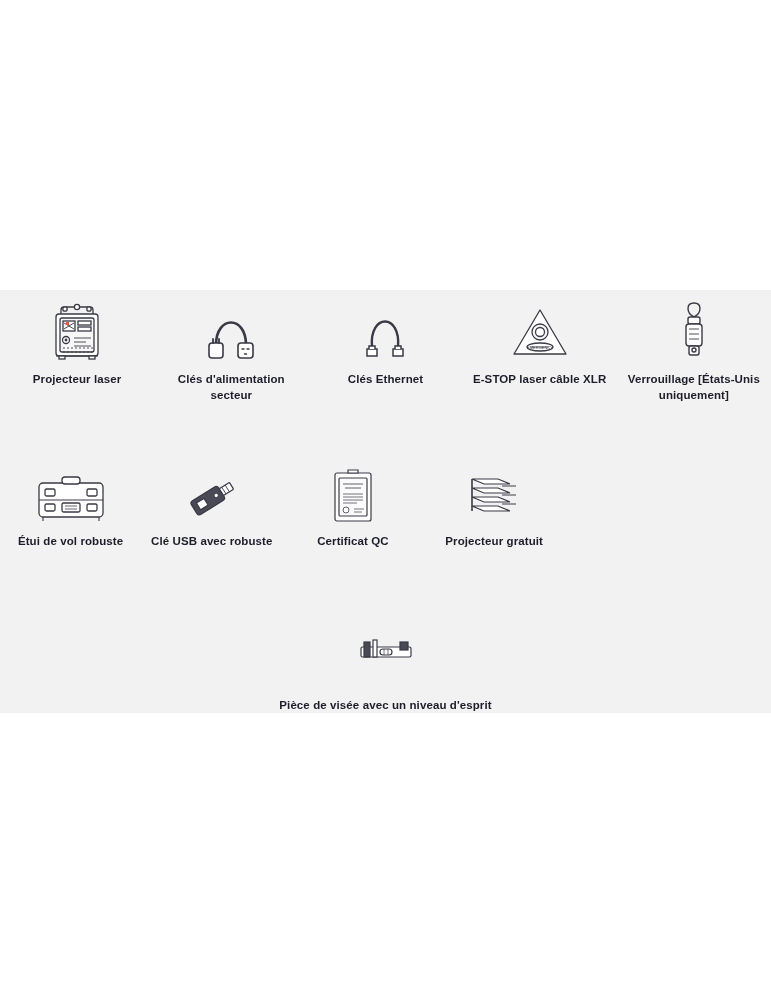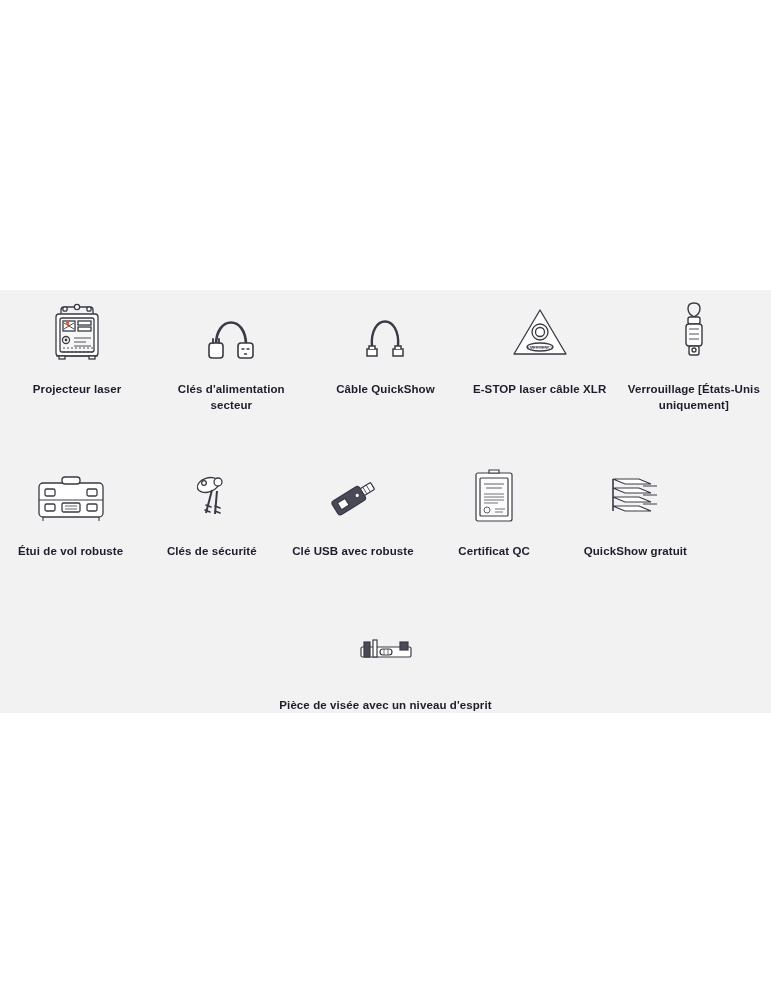--- a/index.html
+++ b/index.html
@@ -43,21 +43,20 @@
     justify-content: flex-start;
   }
 
   .art {
     display: flex;
     align-items: center;
     justify-content: center;
   }
 
   .caption {
-    margin-top: 10px;
     font-size: 11.5px;
     font-weight: bold;
     color: #1d1d2b;
     text-align: center;
     line-height: 1.35;
     letter-spacing: 0.1px;
     padding: 0 4px;
   }
 
   
@@ -167,21 +166,21 @@
         <svg width="62" height="68" viewBox="0 0 62 68">
           <g fill="none" stroke="#3a3a46" stroke-width="1.5">
             <path d="M18 48 C15 14, 47 14, 44 48" stroke-width="2.4" stroke-linecap="round"></path>
             <path d="M13 50 h10 v7 h-10 z" fill="#ffffff"></path>
             <path d="M15 50 v-3 h6 v3" fill="#ffffff"></path>
             <path d="M39 50 h10 v7 h-10 z" fill="#ffffff"></path>
             <path d="M41 50 v-3 h6 v3" fill="#ffffff"></path>
           </g>
         </svg>
       </div>
-      <div class="caption">Câble QuickShow</div>
+      <div class="caption">Clés Ethernet</div>
     </div>
 
     <div class="cell">
       <div class="art">
         <svg width="72" height="62" viewBox="0 0 72 62">
           <g fill="none" stroke="#3a3a46" stroke-width="1.3">
             <path d="M36 8 L62 52 H10 Z" fill="#ffffff" stroke-linejoin="round"></path>
             <circle cx="36" cy="30" r="8" fill="#f7f7f7"></circle>
             <circle cx="36" cy="30" r="4.5" fill="#ffffff"></circle>
             <ellipse cx="36" cy="45" rx="13" ry="4" fill="#ffffff"></ellipse>
@@ -226,36 +225,20 @@
             <rect x="58" y="35" width="10" height="7" rx="1.5"></rect>
             <rect x="33" y="34" width="18" height="9" rx="1.5"></rect>
             <path d="M36 37 h12 M36 40 h12" stroke-width="0.8"></path>
             <path d="M14 48 v4 M70 48 v4" stroke-width="1.1"></path>
           </g>
         </svg>
       </div>
       <div class="caption">Étui de vol robuste</div>
     </div>
 
-    <div class="cell">
-      <div class="art">
-        <svg width="56" height="58" viewBox="0 0 56 58">
-          <g fill="none" stroke="#3a3a46" stroke-width="1.3">
-            <ellipse cx="24" cy="16" rx="11" ry="7" fill="#ffffff" transform="rotate(-18 24 16)"></ellipse>
-            <circle cx="20" cy="14" r="2.3" fill="#ffffff"></circle>
-            <path d="M28 21 L22 44" stroke-width="2"></path>
-            <path d="M22 36 l5 2 M21 41 l5 2" stroke-width="1.6" stroke-linecap="round"></path>
-            <path d="M33 22 L31 45" stroke-width="2"></path>
-            <path d="M31 37 l5 2 M31 42 l5 2" stroke-width="1.6" stroke-linecap="round"></path>
-            <circle cx="34" cy="13" r="4" fill="#ffffff"></circle>
-          </g>
-        </svg>
-      </div>
-      <div class="caption">Clés de sécurité</div>
-    </div>
 
     <div class="cell">
       <div class="art">
         <svg width="66" height="60" viewBox="0 0 66 60">
           <g fill="none" stroke="#3a3a46" stroke-width="1.3">
             <g transform="rotate(-32 33 30)">
               <rect x="12" y="22" width="32" height="16" rx="3" fill="#4a4a56" stroke="#3a3a46"></rect>
               <rect x="44" y="26" width="12" height="8" rx="1" fill="#ffffff"></rect>
               <path d="M47 26 v8 M51 26 v8" stroke-width="0.8"></path>
               <rect x="17" y="26" width="9" height="8" rx="1" fill="#ffffff"></rect>
@@ -290,21 +273,21 @@
           <g fill="none" stroke="#3a3a46" stroke-width="1.2">
             <path d="M14 10 h26 l12 5 h-26 z" fill="#ffffff"></path>
             <path d="M14 19 h26 l12 5 h-26 z" fill="#ffffff"></path>
             <path d="M14 28 h26 l12 5 h-26 z" fill="#ffffff"></path>
             <path d="M14 37 h26 l12 5 h-26 z" fill="#ffffff"></path>
             <path d="M14 10 v32" stroke-width="1.6"></path>
             <path d="M44 17 h14 M44 26 h14 M44 35 h14" stroke-width="1"></path>
           </g>
         </svg>
       </div>
-      <div class="caption">QuickShow gratuit</div>
+      <div class="caption">Projecteur gratuit</div>
     </div>
 
   </div>
 
   <div class="row" id="row3">
     <div class="cell">
       <div class="art">
         <svg width="56" height="30" viewBox="0 0 56 30">
           <g fill="none" stroke="#3a3a46" stroke-width="1.2">
             <rect x="3" y="10" width="50" height="10" rx="1.5" fill="#ffffff"></rect>

